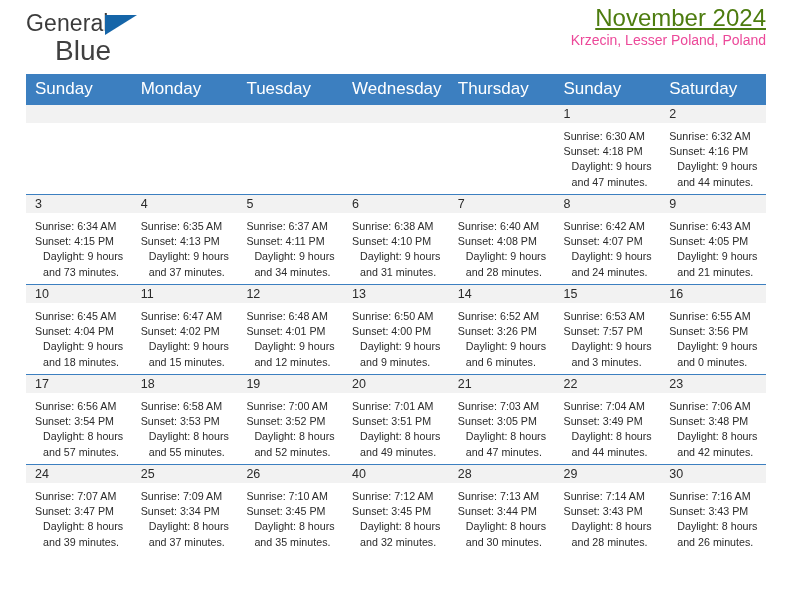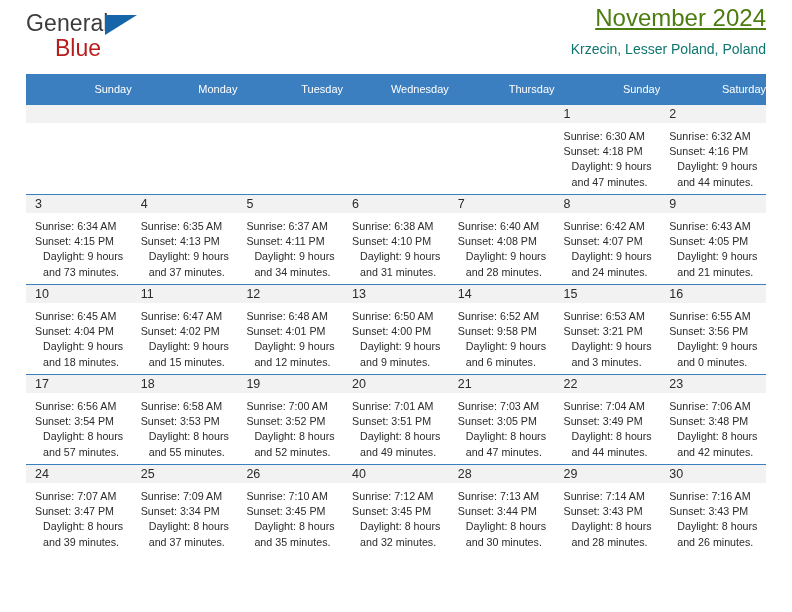--- a/index.html
+++ b/index.html
@@ -37,22 +37,22 @@
     height: 54px;
   }
   .brand-general {
     font-size: 23px;
     letter-spacing: 0.1px;
     color: #3b3b3b;
     line-height: 1;
     display: block;
   }
   .brand-blue {
-    font-size: 23px;
-    color: #b91c1c;
+    font-size: 28px;
+    color: #404040;
     line-height: 1;
     display: block;
     margin-top: 2px;
     margin-left: 29px;
   }
   .brand-triangle {
     position: absolute;
     left: 79px;
     top: 3px;
     width: 0;
@@ -67,37 +67,36 @@
   .cal-title {
     font-size: 24px;
     font-weight: normal;
     color: #4d7c0f;
     line-height: 1.15;
     white-space: nowrap;
     text-decoration: underline;
   }
   .cal-subtitle {
     font-size: 14px;
-    color: #0f766e;
-    margin-top: 9px;
+    color: #ec4899;
     white-space: nowrap;
   }
 
   
   .calendar {
     width: 740px;
     border-collapse: collapse;
     table-layout: fixed;
   }
   .calendar thead th {
     background: #3c7fc0;
     color: #ffffff;
-    font-size: 11px;
+    font-size: 17px;
     font-weight: normal;
-    text-align: right;
+    text-align: left;
     padding: 5px 0 5px 9px;
     height: 20px;
   }
   .calendar tbody tr {
     height: 90px;
   }
   .calendar tbody td {
     vertical-align: top;
     padding: 0;
     border-top: 1px solid #3c7fc0;
@@ -295,30 +294,30 @@
               <div>Sunrise: 6:50 AM</div>
               <div>Sunset: 4:00 PM</div>
               <div class="daylight-line">Daylight: 9 hours</div>
               <div class="daylight-line">and 9 minutes.</div>
             </div>
           </td>
           <td>
             <div class="daynum-band">14</div>
             <div class="cell-body">
               <div>Sunrise: 6:52 AM</div>
-              <div>Sunset: 9:58 PM</div>
+              <div>Sunset: 3:26 PM</div>
               <div class="daylight-line">Daylight: 9 hours</div>
               <div class="daylight-line">and 6 minutes.</div>
             </div>
           </td>
           <td>
             <div class="daynum-band">15</div>
             <div class="cell-body">
               <div>Sunrise: 6:53 AM</div>
-              <div>Sunset: 3:21 PM</div>
+              <div>Sunset: 7:57 PM</div>
               <div class="daylight-line">Daylight: 9 hours</div>
               <div class="daylight-line">and 3 minutes.</div>
             </div>
           </td>
           <td>
             <div class="daynum-band">16</div>
             <div class="cell-body">
               <div>Sunrise: 6:55 AM</div>
               <div>Sunset: 3:56 PM</div>
               <div class="daylight-line">Daylight: 9 hours</div>

